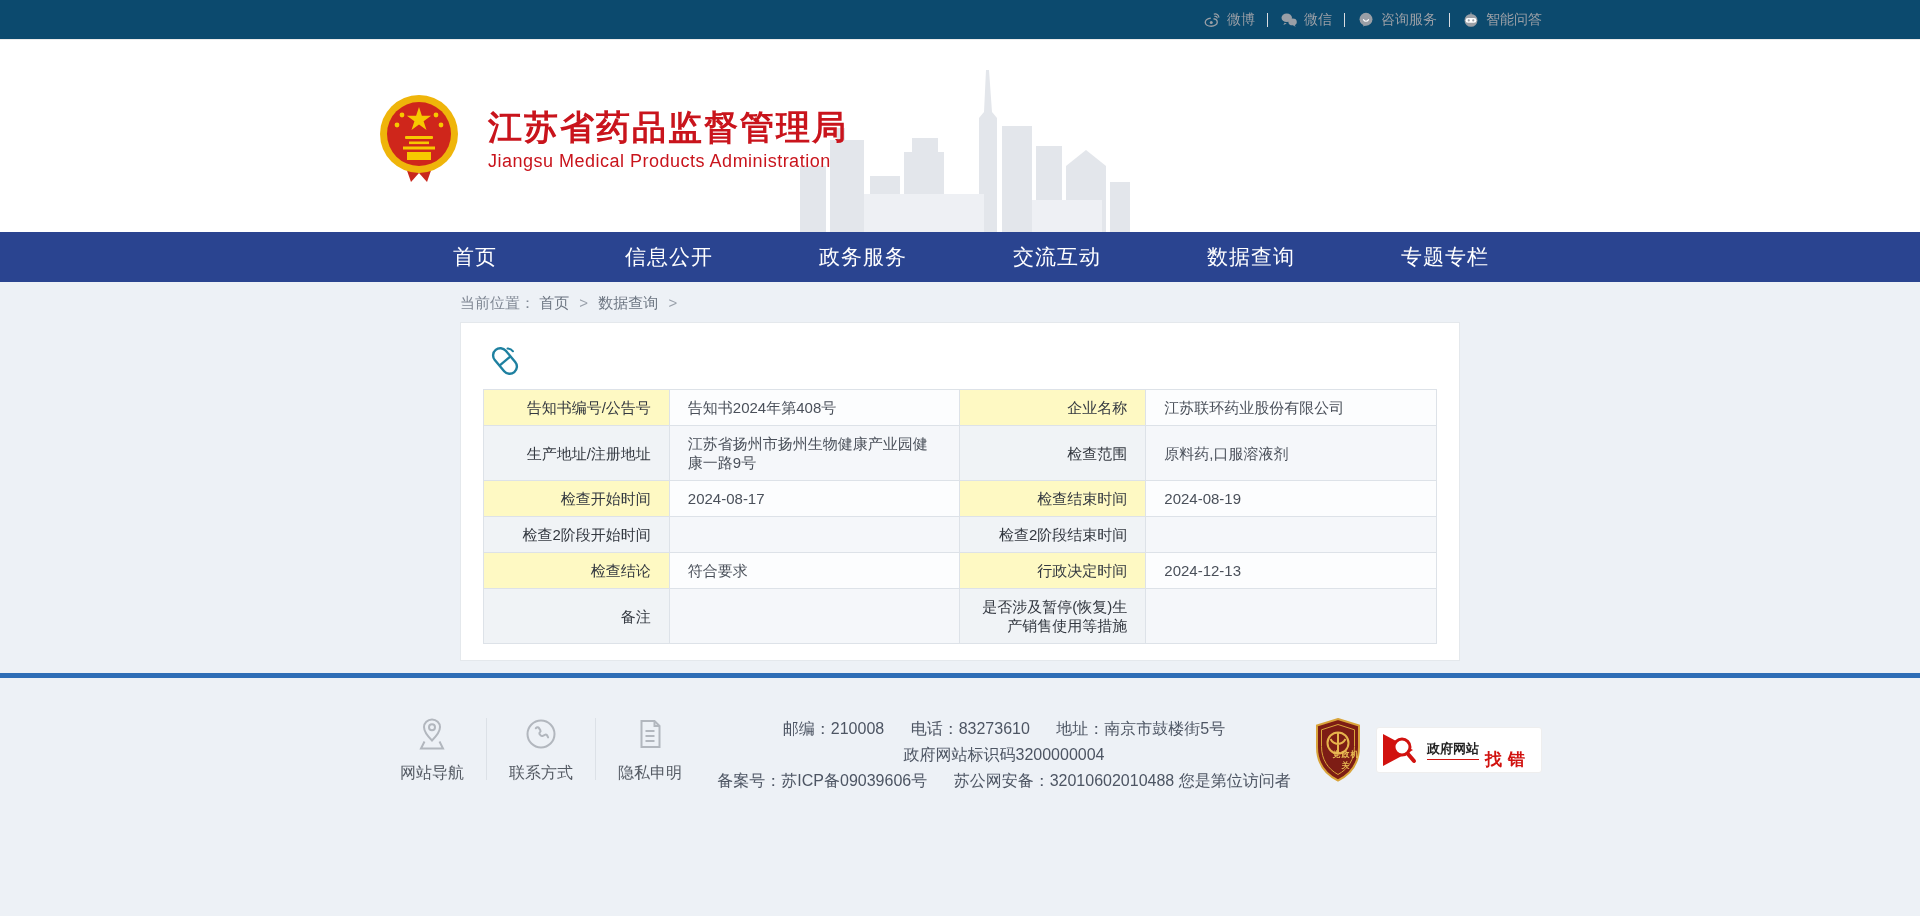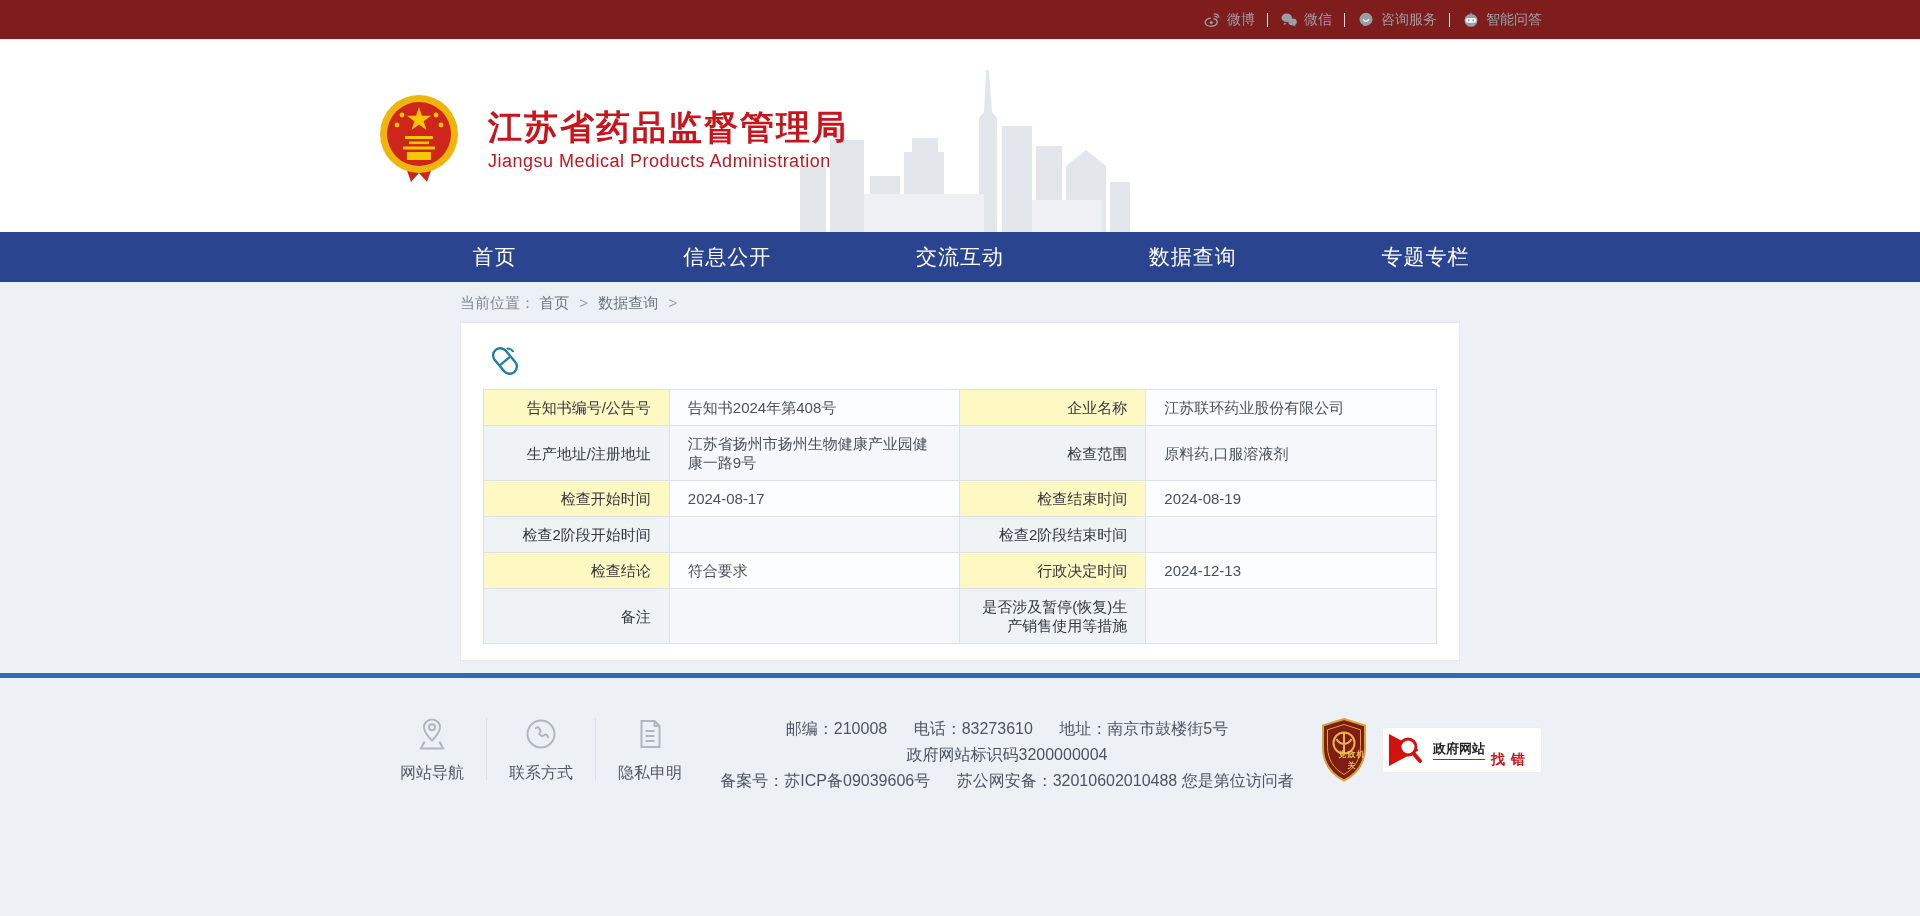--- a/index.html
+++ b/index.html
@@ -5,21 +5,21 @@
   * { margin:0; padding:0; box-sizing:border-box; }
   html,body { width:1920px; height:916px; overflow:hidden; }
   body {
     font-family:"Liberation Sans","DejaVu Sans",sans-serif;
     background:#edf1f6;
     display:flex; flex-direction:column;
   }
   .container { width:1164px; margin:0 auto; }
 
   
-  .topbar { height:40px; background:#7f1d1d; border-bottom:1px solid #ebebeb; flex:0 0 auto; }
+  .topbar { height:40px; background:#0c4a6e; border-bottom:1px solid #ebebeb; flex:0 0 auto; }
   .topbar .container { height:100%; display:flex; align-items:center; justify-content:flex-end; }
   .tb-item { display:flex; align-items:center; gap:6px; color:#9a9fa6; font-size:14px; cursor:pointer; }
   .tb-sep { width:1px; height:14px; background:#d9dce0; margin:0 12px; }
   .tb-icon { width:18px; height:18px; display:block; }
 
   
   .header { height:192px; background:#ffffff; position:relative; flex:0 0 auto; }
   .header .container { height:100%; display:flex; align-items:center; position:relative; }
   .logo-group { display:flex; align-items:center; gap:28px; margin-top:6px; }
   .site-title { font-size:34px; font-weight:bold; color:#c9141c; letter-spacing:2px; line-height:40px; }
@@ -66,21 +66,21 @@
   .f-info .f-line { line-height:26px; }
   .f-info .seg { display:inline-block; margin:0 11px; white-space:nowrap; }
   .f-badges { flex:0 0 auto; display:flex; align-items:center; gap:14px; margin-left:10px; padding-top:4px; }
   .shield-badge { position:relative; width:48px; height:64px; cursor:pointer; }
   .shield-label { position:absolute; left:16px; right:0; bottom:11px; text-align:center;
     font-size:8px; color:#e9bb55; font-weight:bold; letter-spacing:1px; }
   .fe-badge { background:#ffffff; border:1px solid #eeeeee; border-radius:3px;
     display:flex; align-items:center; padding:4px 10px 4px 4px; gap:6px; cursor:pointer; height:46px; }
   .fe-text { display:flex; flex-direction:row; align-items:center; }
   .fe-top { font-size:13px; font-weight:bold; color:#222; border-bottom:1px solid #d1120f; padding-bottom:1px; }
-  .fe-bottom { font-size:14px; font-weight:bold; color:#d1120f; letter-spacing:6px; margin-top:19px; text-indent:6px; }
+  .fe-bottom { font-size:17px; font-weight:bold; color:#d1120f; letter-spacing:6px; margin-top:19px; text-indent:6px; }
 </style>
 </head>
 <body>
 
 <div class="topbar">
   <div class="container">
     <div class="tb-item">
       <svg class="tb-icon" viewBox="0 0 24 24">
         <path d="M10.5 9.5c-4.5.6-7.5 3-7.5 5.8 0 2.9 3.6 5 8 5s8-2.4 8-5.4c0-2.4-2.3-4.3-5-4.6" fill="none" stroke="#9a9fa6" stroke-width="1.8"></path>
         <circle cx="11" cy="15.2" r="2" fill="#9a9fa6"></circle>
@@ -164,20 +164,21 @@
         <div class="site-subtitle">Jiangsu Medical Products Administration</div>
       </div>
     </div>
   </div>
 </div>
 
 <div class="nav">
   <div class="container">
     <div class="nav-item">首页</div>
     <div class="nav-item">信息公开</div>
+    <div class="nav-item">政务服务</div>
     <div class="nav-item">交流互动</div>
     <div class="nav-item">数据查询</div>
     <div class="nav-item">专题专栏</div>
   </div>
 </div>
 
 <div class="main">
   <div class="crumb-wrap">
     <span>当前位置：</span>
     <a>首页</a>

